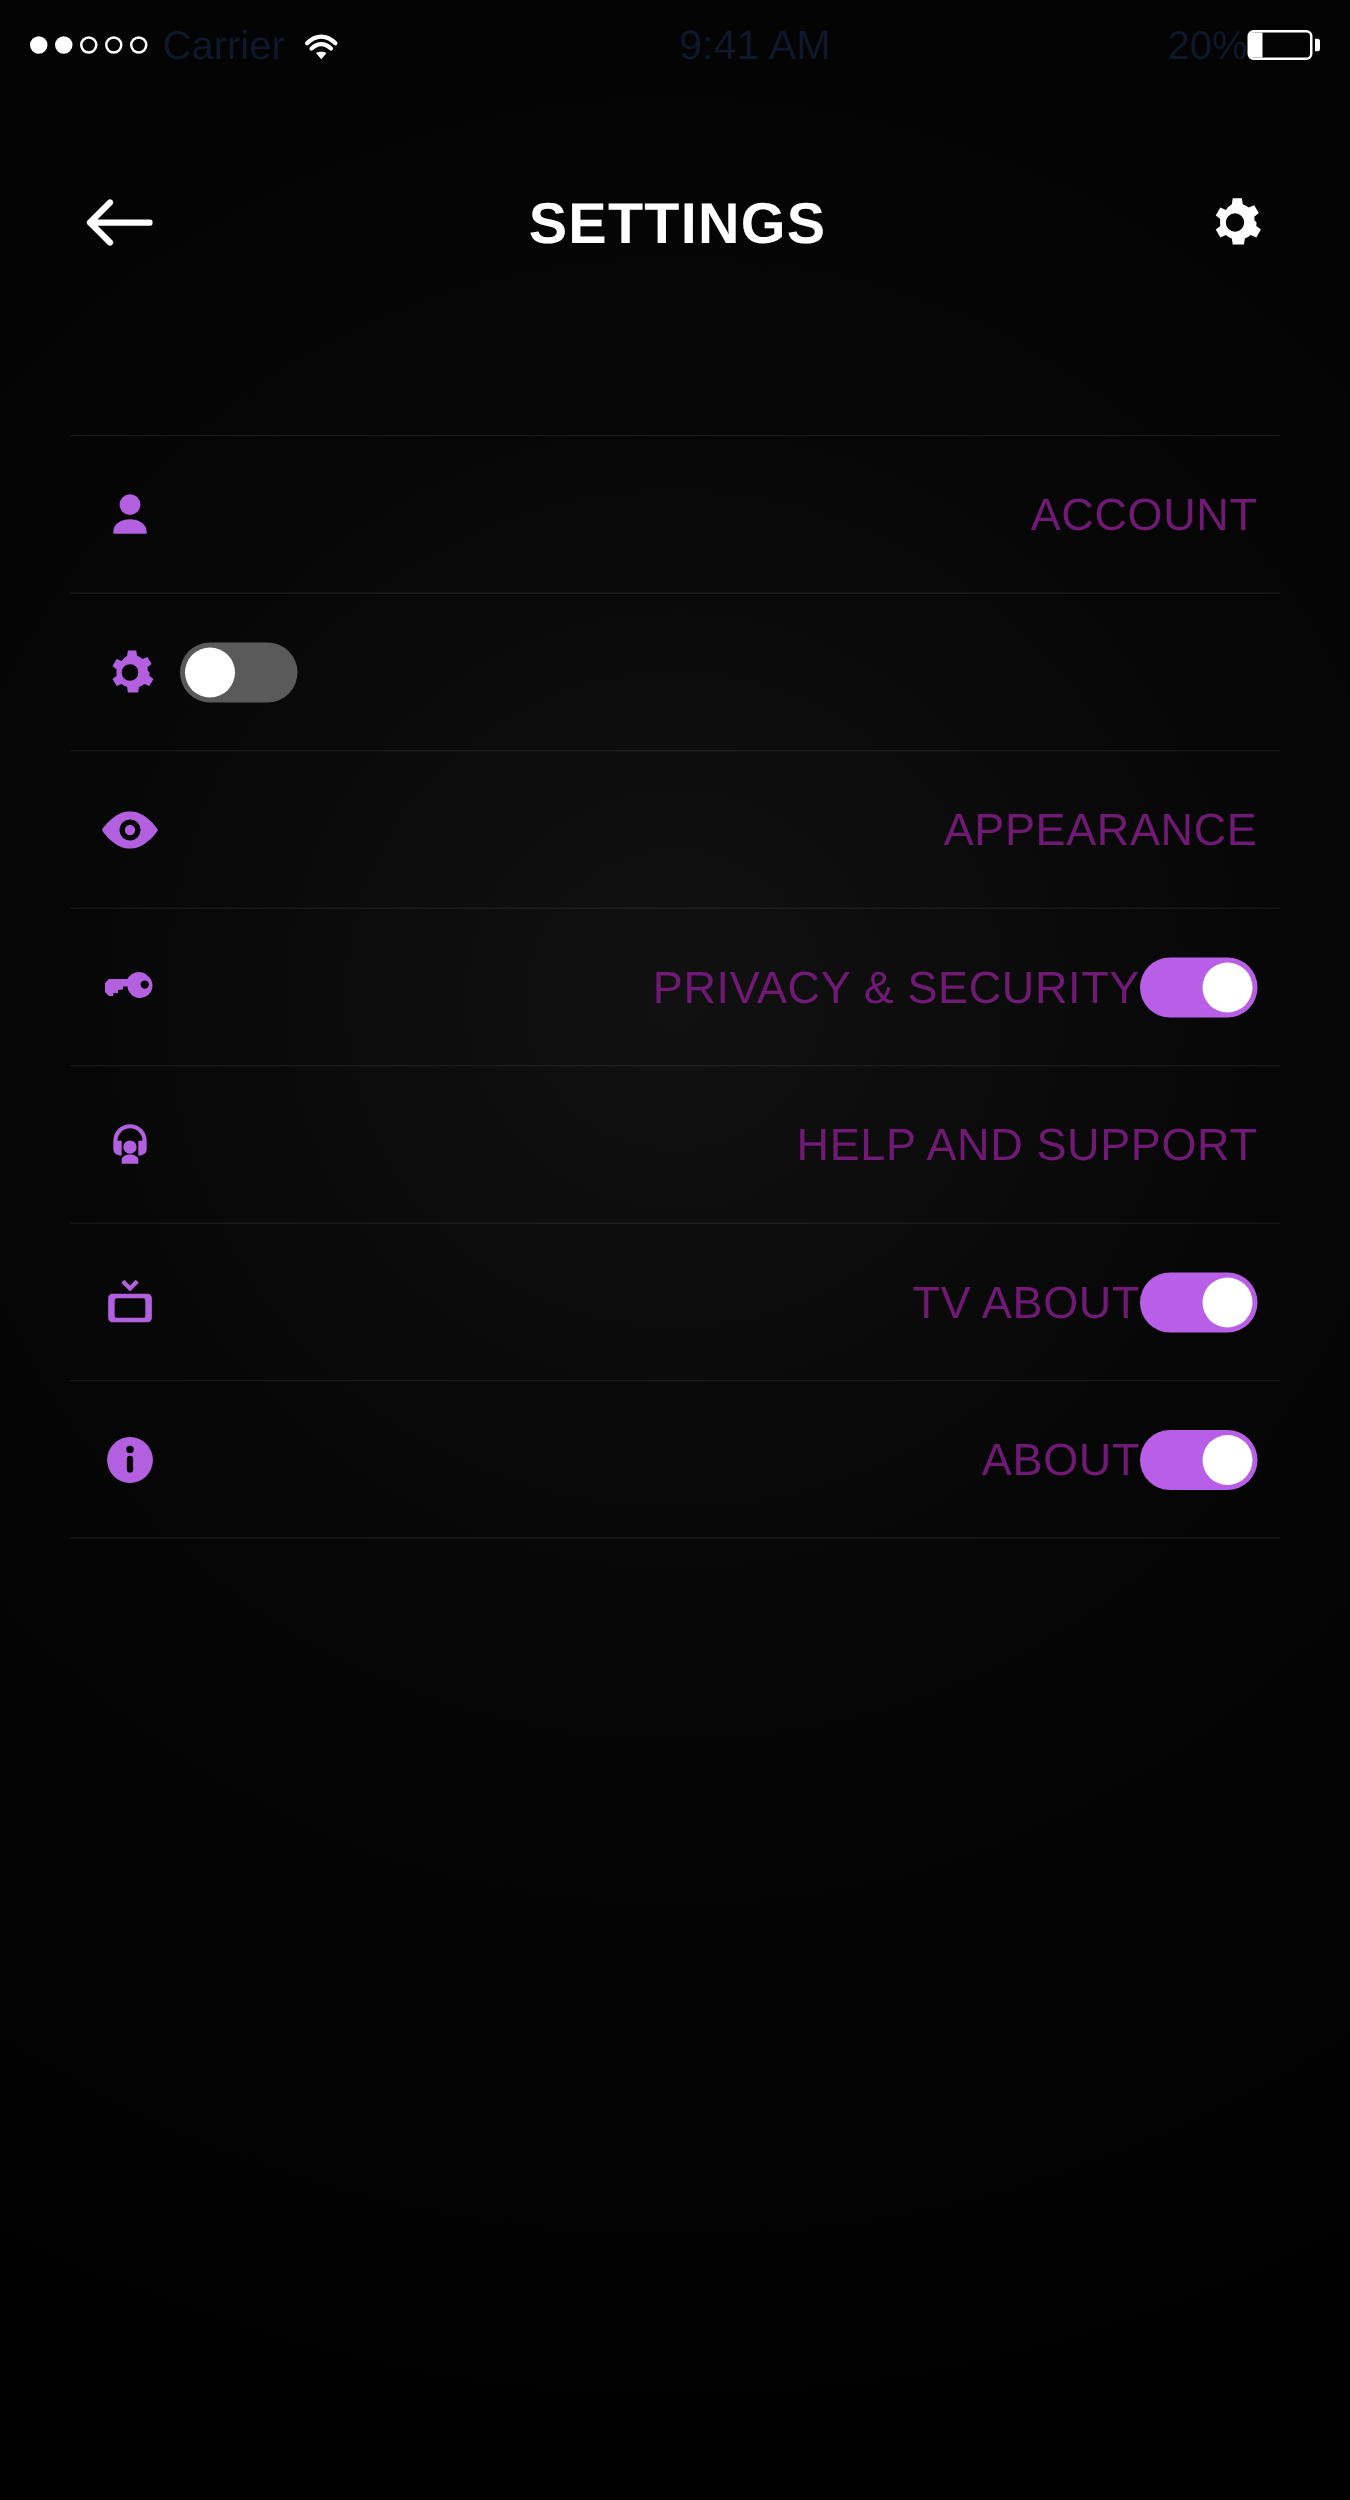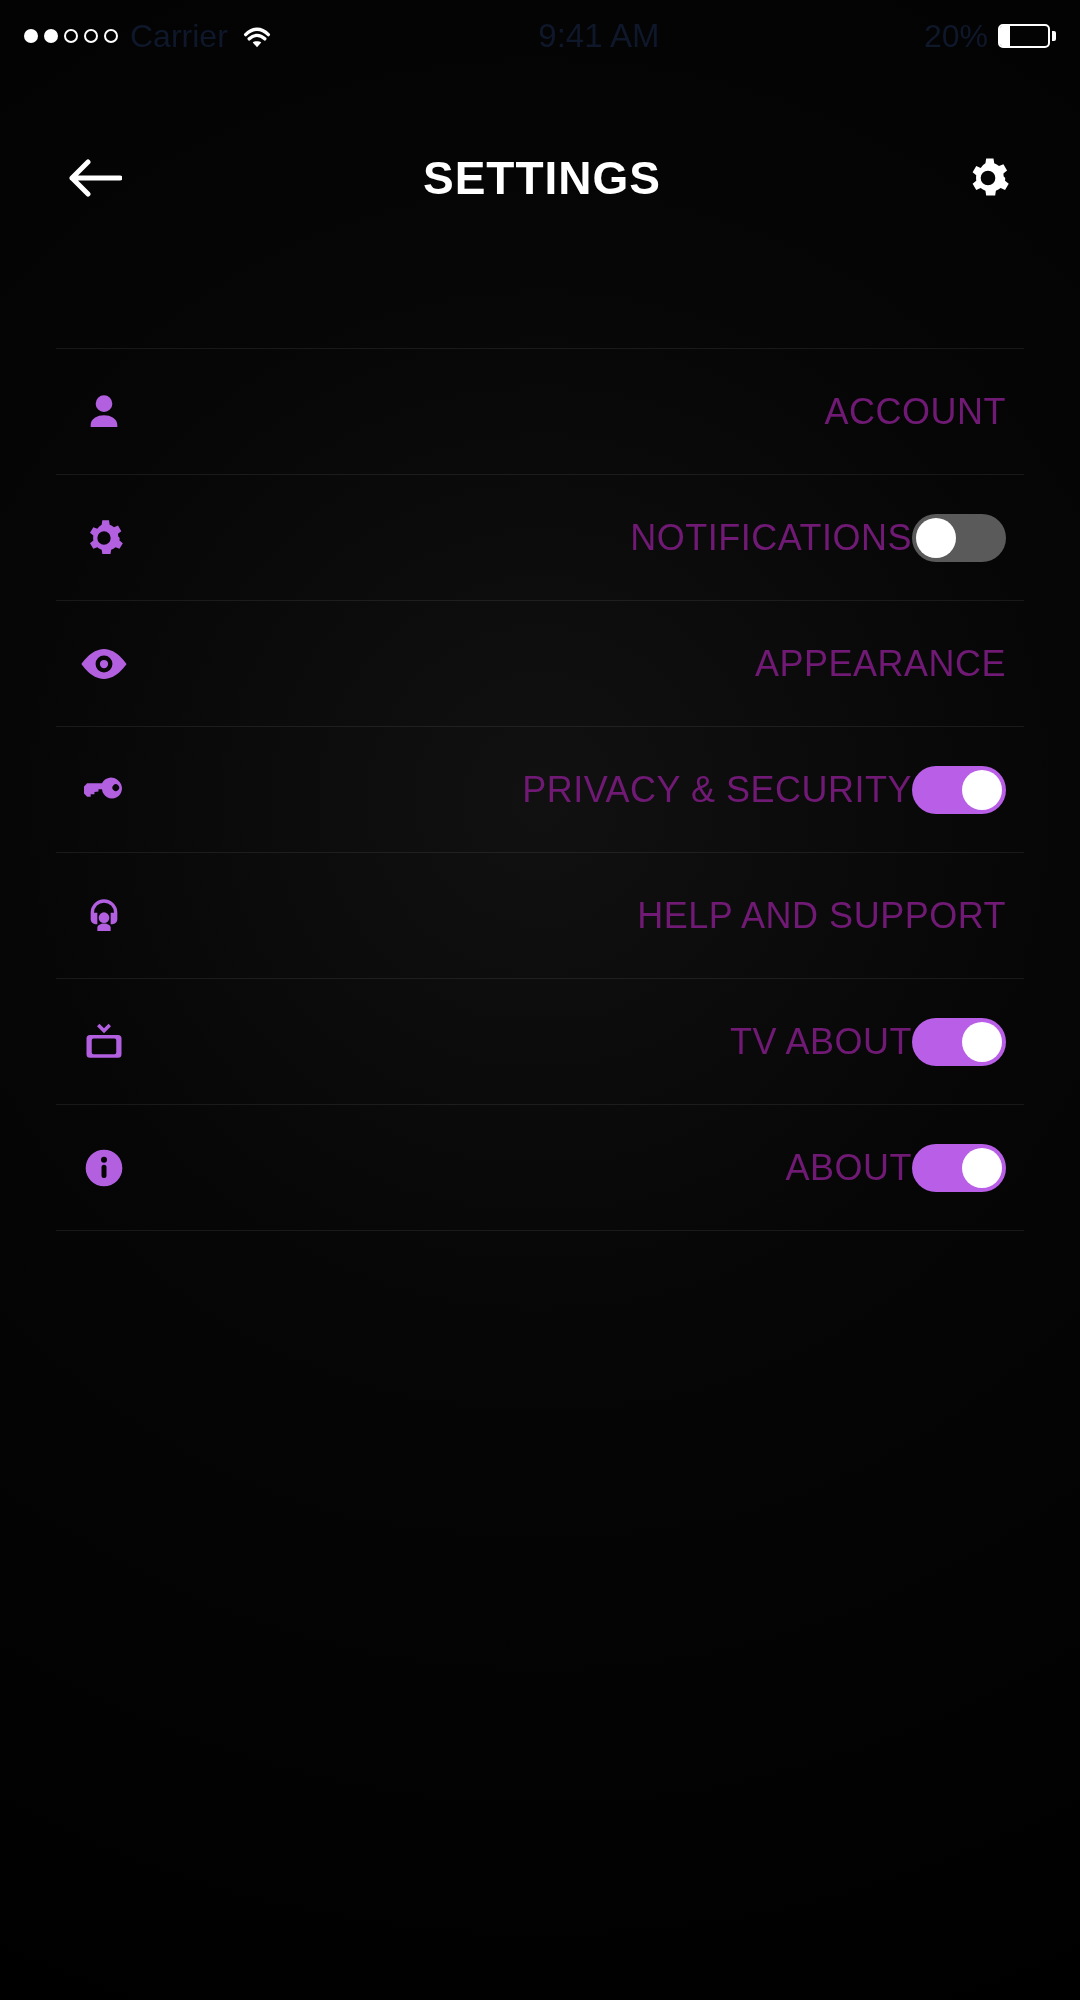--- a/index.html
+++ b/index.html
@@ -22,21 +22,21 @@
     font-size: 32px;
     font-weight: 400;
     color: #0f172a;
   }
   .status-left { display: flex; align-items: center; gap: 12px; }
   .signal-dots { display: flex; gap: 6px; }
   .signal-dot { width: 14px; height: 14px; border-radius: 50%; border: 2px solid #fff; }
   .signal-dot.filled { background: #fff; }
   .wifi-icon svg { display: block; }
   .status-center { font-weight: 500; font-size: 33px; }
-  .status-right { display: flex; align-items: center; gap: 10px; }
+  .status-right { display: flex; align-items: center; gap: 0; }
   .battery-body {
     width: 52px; height: 24px; border: 2.5px solid #fff; border-radius: 5px;
     position: relative; display: flex; align-items: center;
   }
   .battery-fill { height: 100%; width: 20%; background: #fff; border-radius: 2px 0 0 2px; }
   .battery-tip { width: 4px; height: 10px; background: #fff; border-radius: 0 2px 2px 0; margin-left: 2px; }
 
   
   .header {
     margin-top: 76px;
@@ -156,21 +156,20 @@
     </span>
     <span class="row-label">ACCOUNT</span>
   </div>
 
   <div class="row">
     <span class="row-icon">
       <svg width="40" height="40" viewBox="0 0 24 24">
           <path fill="currentColor" d="M12 8a4 4 0 1 0 0 8 4 4 0 0 0 0-8zm9.4 4c0 .5-.1 1-.1 1.5l2 1.6-2 3.4-2.4-1a8 8 0 0 1-2.6 1.5l-.4 2.6H11l-.4-2.6a8 8 0 0 1-2.6-1.5l-2.4 1-2-3.4 2-1.6c-.1-.5-.1-1-.1-1.5s0-1 .1-1.5l-2-1.6 2-3.4 2.4 1A8 8 0 0 1 10.6 4L11 1.4h4l.4 2.6a8 8 0 0 1 2.6 1.5l2.4-1 2 3.4-2 1.6c.1.5.1 1 .1 1.5z"></path>
         </svg>
     </span>
-    <span class="row-label">NOTIFICATIONS</span>
     <span class="toggle off">
         <span class="knob"></span>
       </span>
   </div>
 
   <div class="row">
     <span class="row-icon">
       <svg width="46" height="30" viewBox="0 0 24 16">
           <path fill="currentColor" d="M12 0C5 0 0 8 0 8s5 8 12 8 12-8 12-8S19 0 12 0zm0 12.5A4.5 4.5 0 1 1 16.5 8 4.5 4.5 0 0 1 12 12.5z"></path>
           <circle cx="12" cy="8" r="2.2" fill="currentColor"></circle>

